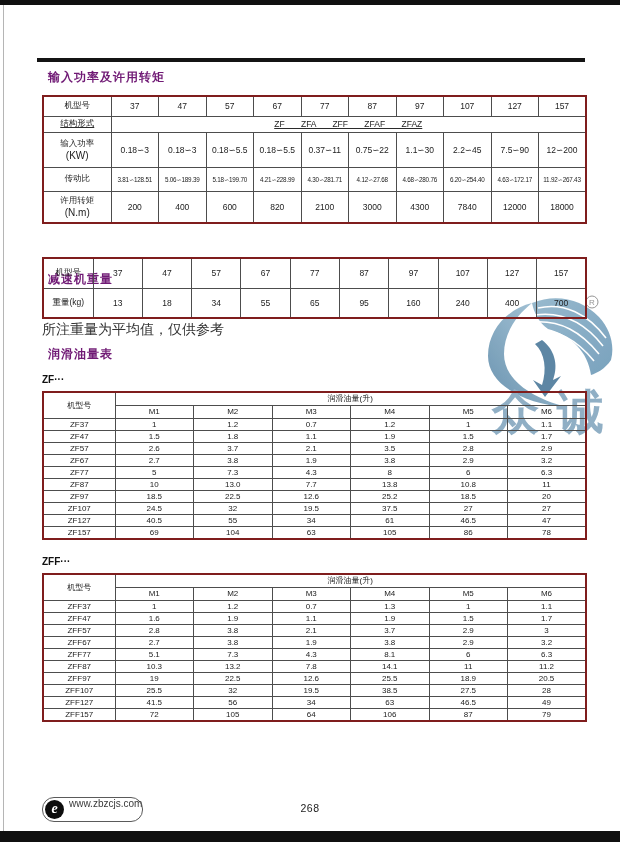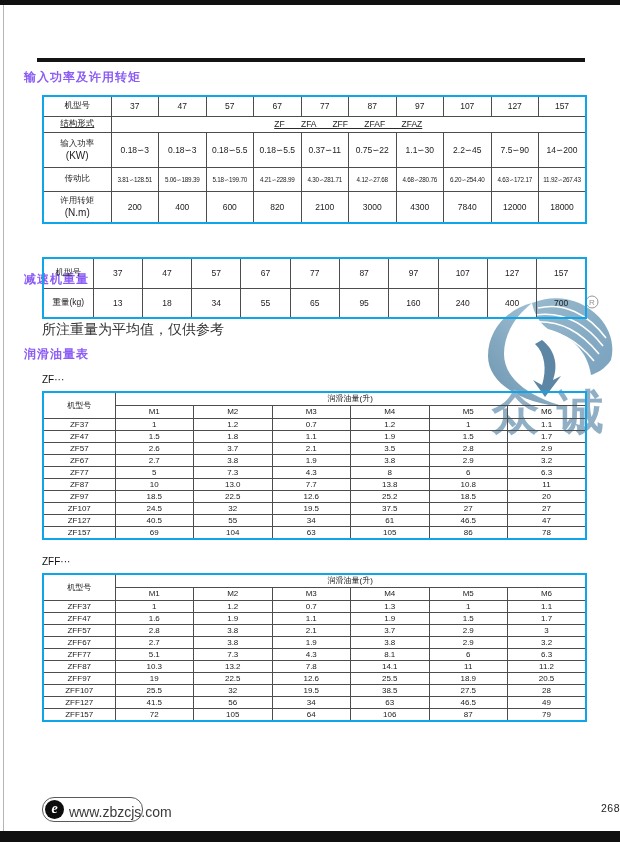--- a/index.html
+++ b/index.html
@@ -5,33 +5,33 @@
   html,body{margin:0;padding:0;background:#e8e8e8;}
   .page{
     position:relative;width:620px;height:842px;background:#ffffff;
     font-family:"Liberation Sans","DejaVu Sans",sans-serif;color:#2b2b2b;
     overflow:hidden;margin:0 auto;
   }
   .topbar{position:absolute;left:0;top:0;width:620px;height:5px;background:#101010;}
   .bottombar{position:absolute;left:0;top:831px;width:620px;height:11px;background:#101010;}
   .leftline{position:absolute;left:3px;top:5px;width:1px;height:826px;background:#b5b5b5;}
   .rule{position:absolute;left:37px;top:58px;width:548px;height:4px;background:#141414;}
-  .sec-title{position:absolute;left:24px;font-size:12px;font-weight:bold;color:#8b5cf6;letter-spacing:1px;}
+  .sec-title{position:absolute;left:48px;font-size:12px;font-weight:bold;color:#701a75;letter-spacing:1px;}
   #t1-title{top:69px;}
   #t2-title{top:235px;margin-top:36px;}
   #t3-title{top:346px;}
-  .sub-label{position:absolute;left:42px;font-size:10px;font-weight:normal;color:#111;}
+  .sub-label{position:absolute;left:42px;font-size:10px;font-weight:bold;color:#111;}
   #zf-label{top:374px;}
   #zff-label{top:556px;}
   .note{position:absolute;left:42px;top:321px;font-size:14px;color:#333;}
 
   table{border-collapse:collapse;table-layout:fixed;background:transparent;}
   td{border:1px solid #4d4d4d;text-align:center;vertical-align:middle;
      font-size:8.5px;color:#222;padding:0;overflow:hidden;}
-  table.outer{border:2px solid #0ea5e9;}
+  table.outer{border:2px solid #7f1d1d;}
 
   #table1{position:absolute;left:42px;top:95px;width:543px;}
   #table1 .r1{height:20px;} #table1 .r2{height:16px;text-decoration:underline;} #table1 .r3{height:35px;}
   #table1 .r4{height:24px;} #table1 .r5{height:32px;}
   #table1 td.small{font-size:6.3px;letter-spacing:-0.2px;}
   #table1 td.forms{text-align:center;word-spacing:14px;font-size:8.5px;}
   .lbl{font-size:8.5px;}
   .lbl .sub{font-size:10px;}
 
   #table2{position:absolute;left:42px;top:257px;width:543px;}
@@ -42,22 +42,22 @@
   .oil th, .oil td{font-size:8px;font-weight:normal;}
   .oil .hr{height:13px;}
   .oil tbody tr{height:12.1px;}
   .oil td{border:1px solid #4d4d4d;}
 
   .footer-badge{position:absolute;left:42px;top:797px;width:99px;height:23px;
     border:1.5px solid #5a5a5a;border-radius:12px;background:#fff;}
   .e-circle{position:absolute;left:2px;top:1.5px;width:19px;height:19px;border-radius:50%;
     background:#0d0d0d;color:#fff;font-family:"Liberation Serif","DejaVu Serif",serif;
     font-weight:bold;font-style:italic;font-size:14px;line-height:18px;text-align:center;}
-  .site-text{position:absolute;left:26px;top:6px;font-size:14px;color:#3a3a3a;}
-  .page-num{position:absolute;left:0;top:802px;width:620px;text-align:right;
+  .site-text{position:absolute;left:26px;top:0;font-size:10px;color:#3a3a3a;}
+  .page-num{position:absolute;left:0;top:802px;width:620px;text-align:center;
     font-size:10.5px;color:#222;letter-spacing:0.5px;}
 
   .watermark{position:absolute;left:468px;top:292px;width:152px;height:150px;
     mix-blend-mode:multiply;opacity:0.92;pointer-events:none;}
 </style>
 </head>
 <body>
 
 <div class="page">
 
@@ -130,21 +130,21 @@
       </td>
     <td>0.18∽3</td>
           <td>0.18∽3</td>
           <td>0.18∽5.5</td>
           <td>0.18∽5.5</td>
           <td>0.37∽11</td>
           <td>0.75∽22</td>
           <td>1.1∽30</td>
           <td>2.2∽45</td>
           <td>7.5∽90</td>
-          <td>14∽200</td>
+          <td>12∽200</td>
         </tr>
     <tr class="r4">
       <td class="lbl">传动比</td>
     <td class="small">3.81∽128.51</td>
           <td class="small">5.06∽189.39</td>
           <td class="small">5.18∽199.70</td>
           <td class="small">4.21∽228.99</td>
           <td class="small">4.30∽281.71</td>
           <td class="small">4.12∽27.68</td>
           <td class="small">4.68∽280.76</td>

